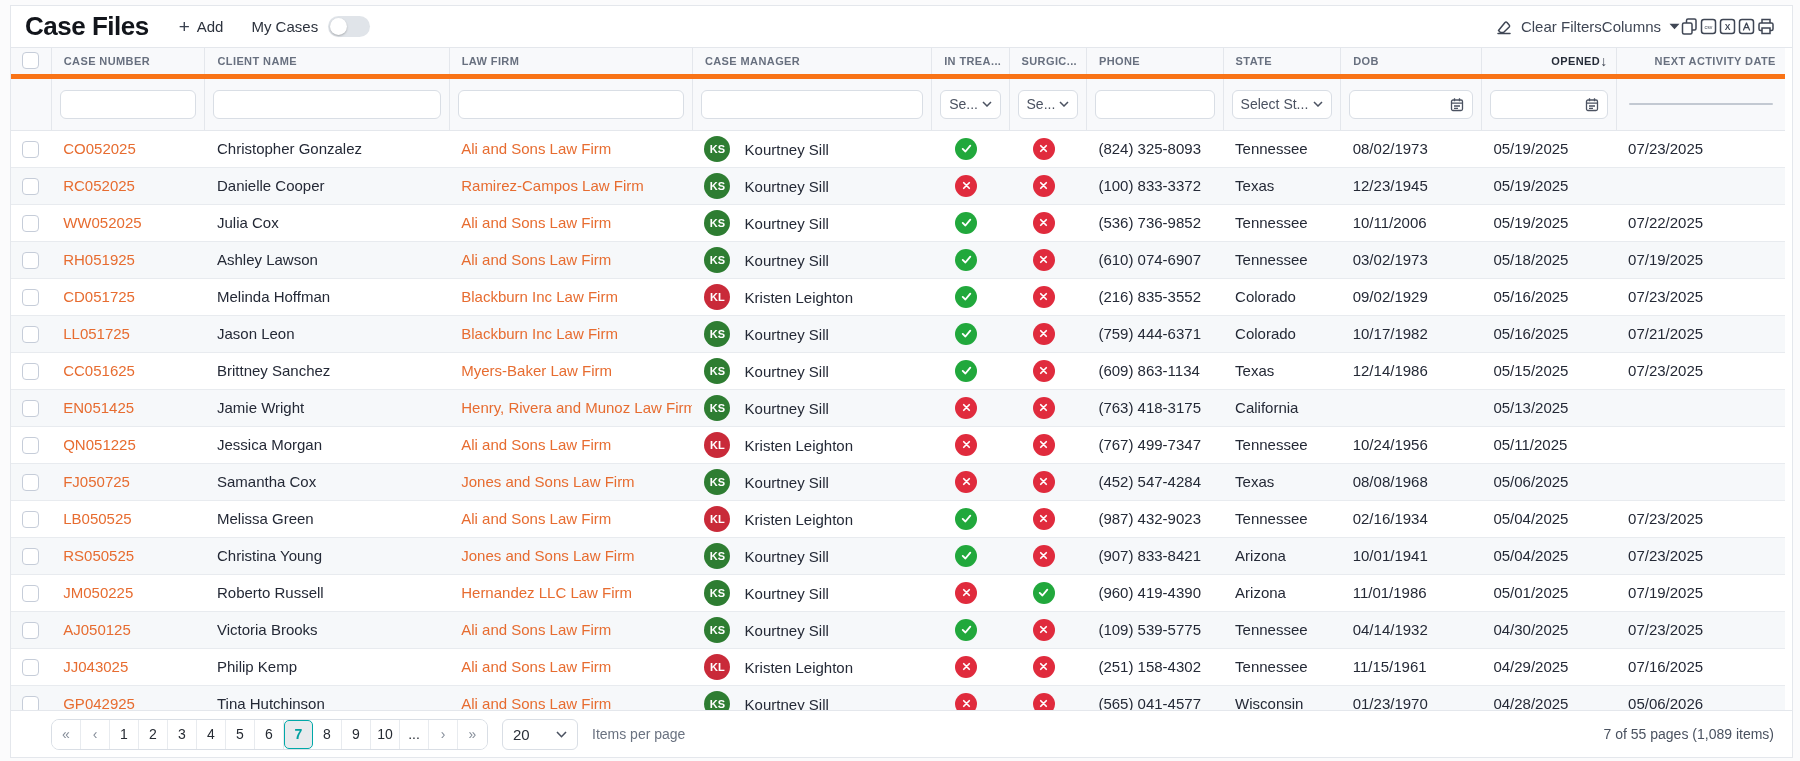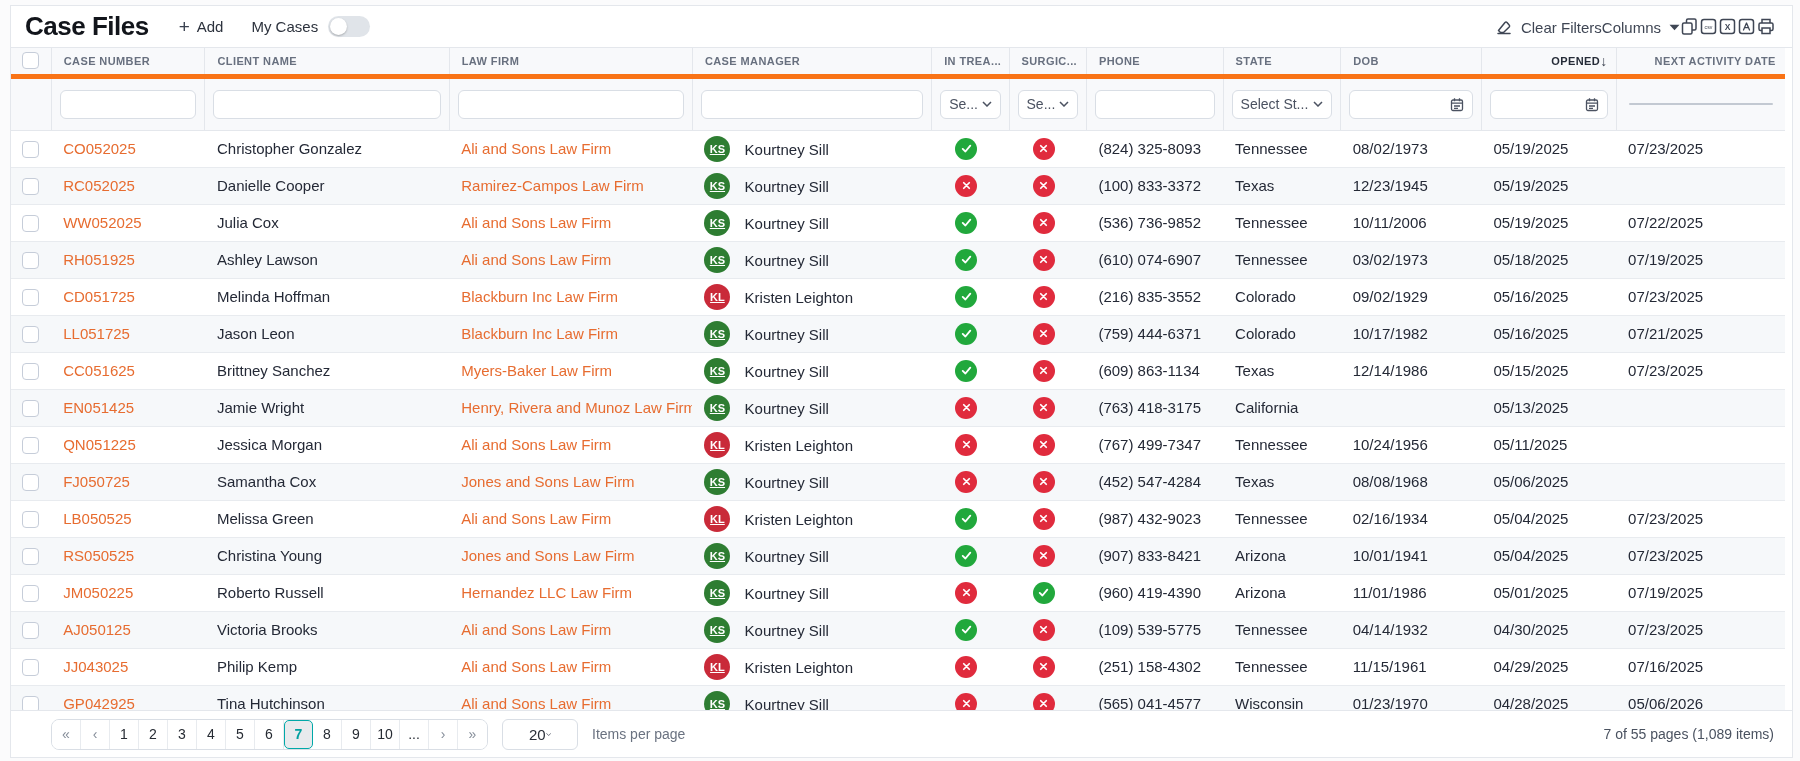--- a/index.html
+++ b/index.html
@@ -9,21 +9,21 @@
     background:#fff; border:1px solid #e4e7ec; display:flex; flex-direction:column; }
 
   
   .toolbar { height:42px; flex:0 0 42px; display:flex; align-items:center; padding:0 16px 0 14px; border-bottom:1px solid #e4e7ec; }
   .title { font-size:26px; font-weight:800; letter-spacing:-0.5px; color:#12151b; }
   .tb-btn { display:flex; align-items:center; gap:7px; margin-left:30px; font-size:15px; color:#2c323d; cursor:pointer; }
   .plus { font-size:19px; color:#3a4150; line-height:1; }
   .mycases { display:flex; align-items:center; gap:10px; margin-left:28px; font-size:15px; color:#2c323d; }
   .toggle { width:42px; height:21px; border-radius:11px; background:#e0e4e9; position:relative; cursor:pointer; }
   .toggle .knob { position:absolute; left:2px; top:2px; width:17px; height:17px; border-radius:50%; background:#fff; box-shadow:0 1px 2px rgba(0,0,0,.25); }
-  .toolbar-right { margin-left:auto; display:flex; align-items:flex-end; }
+  .toolbar-right { margin-left:auto; display:flex; align-items:center; }
   .tb-action { display:flex; align-items:center; gap:8px; font-size:15px; color:#3f4654; cursor:pointer; }
   .icon-btn { display:flex; align-items:center; cursor:pointer; }
   .toolbar-right svg { display:block; }
 
   
   .grid-wrap { flex:1 1 auto; overflow:hidden; }
   table { border-collapse:collapse; table-layout:fixed; width:1774px; }
   col.c0{width:40px} col.c1{width:153px} col.c2{width:243px} col.c3{width:242px}
   col.c4{width:238px} col.c5{width:77px} col.c6{width:77px} col.c7{width:136px}
   col.c8{width:117px} col.c9{width:140px} col.c10{width:134px} col.c11{width:168px}
@@ -44,37 +44,37 @@
     display:flex; align-items:center; justify-content:space-between; padding:0 8px; font-size:14px; color:#4b5261; cursor:pointer; white-space:nowrap; overflow:hidden; }
   .f-line { height:2px; background:#c3c9d2; border-radius:1px; margin:0 4px; }
 
   tbody td { height:37px; border-bottom:1px solid #e8ebef; font-size:15px; color:#242936;
     padding:0 8px 0 12px; white-space:nowrap; overflow:hidden; }
   tbody tr.alt td { background:#f6f8fa; }
   a.link { color:#e76c30; text-decoration:none; cursor:pointer; }
   .checkbox { display:inline-block; width:17px; height:17px; border:1px solid #c6cdd9; border-radius:4px; background:#fff; cursor:pointer; vertical-align:middle; }
   td.c-check, th.c-check { padding-left:11px; }
   .avatar { display:inline-flex; align-items:center; justify-content:center; width:26px; height:26px;
-    border-radius:50%; color:#fff; font-size:11px; font-weight:700; margin-right:10px; vertical-align:middle;text-decoration:underline; }
+    border-radius:50%; color:#fff; font-size:11px; font-weight:700; margin-right:10px; vertical-align:middle; }
   .mgr-name { vertical-align:middle; }
   .status { display:inline-flex; align-items:center; justify-content:center; width:22px; height:22px; border-radius:50%; vertical-align:middle; }
   .status.ok { background:#21a83c; }
   .status.no { background:#e02b3d; }
   td.c-status { text-align:center; padding-left:0; }
 
   
   .pager-bar { flex:0 0 47px; border-top:1px solid #e4e7ec; display:flex; align-items:center; padding:0 18px 0 40px; background:#fff; }
   .pager-group { display:flex; border:1px solid #d9dee5; border-radius:8px; overflow:hidden; height:31px; }
   .pg-cell { min-width:29px; padding:0 4px; display:flex; align-items:center; justify-content:center;
     font-size:14px; color:#262b33; border-right:1px solid #e8ebef; cursor:pointer; background:#fff; }
   .pg-cell:last-child { border-right:none; }
   .pg-cell.nav { color:#858d99; }
   .pg-cell.active { border:1px solid #00a8a8; background:#e8eaed; color:#00a0a0; border-radius:5px; font-weight:600; }
   .page-size { margin-left:14px; width:76px; height:31px; border:1px solid #d9dee5; border-radius:6px;
-    display:flex; align-items:center; justify-content:space-between; padding:0 26px; font-size:15px; color:#2a2f38; cursor:pointer; background:#fff; }
+    display:flex; align-items:center; justify-content:space-between; padding:0 10px; font-size:15px; color:#2a2f38; cursor:pointer; background:#fff; }
   .ipp-label { margin-left:14px; font-size:14px; color:#6a7280; }
   .pager-summary { margin-left:auto; font-size:14px; color:#4a5260; }
 </style>
 </head>
 <body>
 
 <div class="card">
 
   <div class="toolbar">
     <div class="title">Case Files</div>

